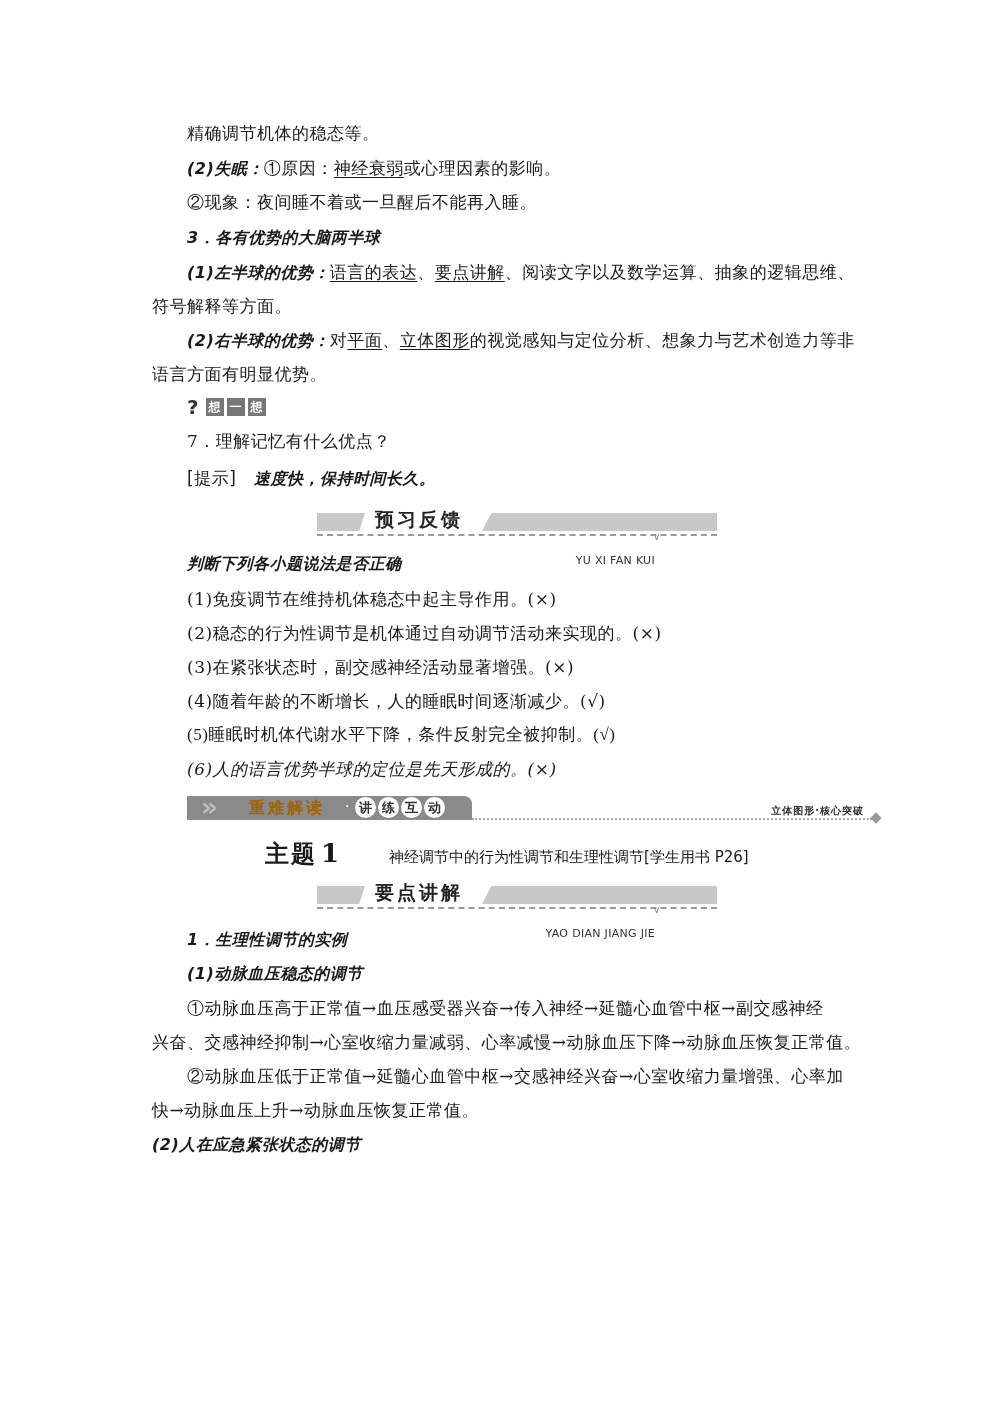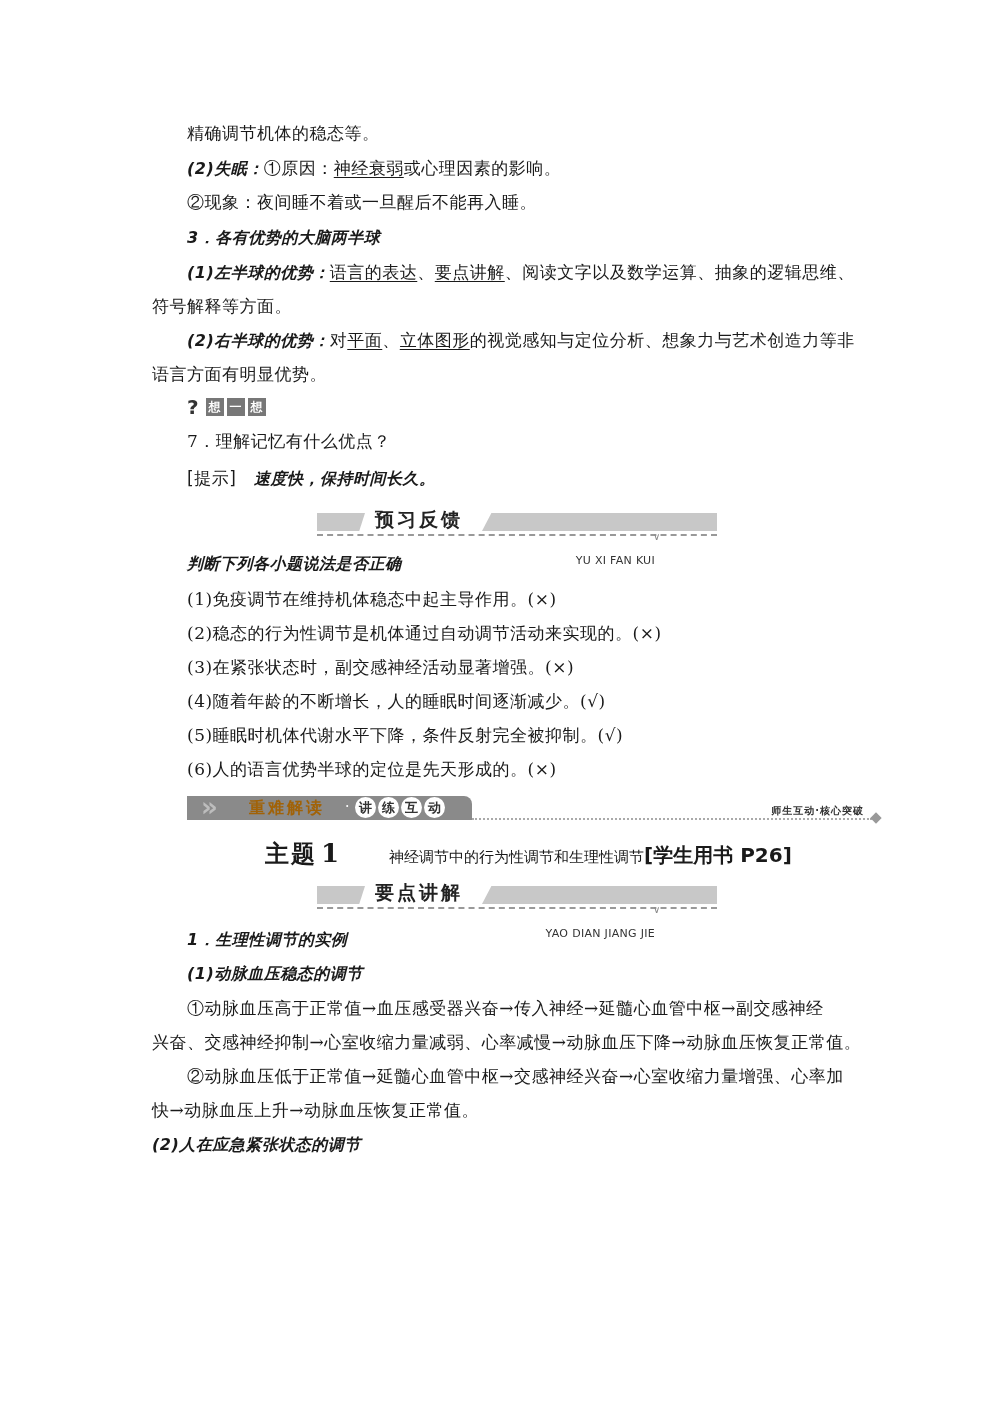--- a/index.html
+++ b/index.html
@@ -41,21 +41,21 @@
   .bigbanner .circles { position: absolute; left: 168px; top: 5px; display: flex; gap: 2px; }
   .bigbanner .circ { width: 21px; height: 21px; border-radius: 50%; background: #fff; color: #333; font-family: "DejaVu Sans", sans-serif; font-weight: bold; font-size: 13px; text-align: center; line-height: 21px; }
   .bigbanner .dotline { position: absolute; left: 285px; top: 26px; width: 400px; border-top: 2px dotted #aaa; }
   .bigbanner .right { position: absolute; right: 18px; top: 12px; font-family: "DejaVu Sans", sans-serif; font-size: 10px; font-weight: bold; color: #333; letter-spacing: 1px; }
   .bigbanner .diamond { position: absolute; right: 2px; top: 22px; width: 8px; height: 8px; background: #999; transform: rotate(45deg); }
 
   .topic { position: absolute; left: 265px; top: 838px; display: flex; align-items: baseline; white-space: nowrap; }
   .topic .tlabel { font-family: "DejaVu Sans", sans-serif; font-weight: bold; font-size: 24px; letter-spacing: 2px; }
   .topic .tnum { font-family: "DejaVu Serif", serif; font-weight: bold; font-size: 26px; margin-left: 4px; margin-right: 18px; }
   .topic .ttext { font-size: 15px; margin-left: 32px; }
-  .topic .tref { font-size: 20px; font-family: "DejaVu Sans", sans-serif; font-weight: bold; }
+  .topic .tref { font-size: 15px; font-family: "DejaVu Sans", sans-serif; font-weight: normal; }
 </style>
 </head>
 <body>
 
 <div class="line ind" style="top:122px;">精确调节机体的稳态等。</div>
 
 <div class="line ind" style="top:157px;">
   <span class="b">(2)失眠：</span><span>①原因：</span><span class="u">神经衰弱</span><span>或心理因素的影响。</span>
 </div>
 
@@ -93,36 +93,36 @@
   <div class="en">YU XI FAN KUI</div>
   <div class="dash"></div>
   <div class="chev">∨</div>
 </div>
 
 <div class="line ind b" style="top:553px;">判断下列各小题说法是否正确</div>
 <div class="line ind" style="top:588px;">(1)免疫调节在维持机体稳态中起主导作用。(×)</div>
 <div class="line ind" style="top:622px;">(2)稳态的行为性调节是机体通过自动调节活动来实现的。(×)</div>
 <div class="line ind" style="top:656px;">(3)在紧张状态时，副交感神经活动显著增强。(×)</div>
 <div class="line ind" style="top:690px;">(4)随着年龄的不断增长，人的睡眠时间逐渐减少。(√)</div>
-<div class="line ind" style="top:724px;">(5)睡眠时机体代谢水平下降，条件反射完全被抑制。(√)</div>
-<div class="line ind" style="top:758px;">(6)人的语言优势半球的定位是先天形成的。(×)</div>
+<div class="line ind" style="top:724px;font-family:Liberation Serif, serif;">(5)睡眠时机体代谢水平下降，条件反射完全被抑制。(√)</div>
+<div class="line ind" style="top:758px;font-style:italic;">(6)人的语言优势半球的定位是先天形成的。(×)</div>
 
 <div class="bigbanner">
   <div class="bar"></div>
   <div class="chevs">»</div>
   <div class="t1">重难解读</div>
   <div class="dot">·</div>
   <div class="circles">
     <div class="circ">讲</div>
     <div class="circ">练</div>
     <div class="circ">互</div>
     <div class="circ">动</div>
   </div>
   <div class="dotline"></div>
-  <div class="right">师生互动·核心突破</div>
+  <div class="right">立体图形·核心突破</div>
   <div class="diamond"></div>
 </div>
 
 <div class="topic">
   <span class="tlabel">主题</span>
   <span class="tnum">1</span>
   <span class="ttext">神经调节中的行为性调节和生理性调节</span>
   <span class="tref">[学生用书 P26]</span>
 </div>
 

